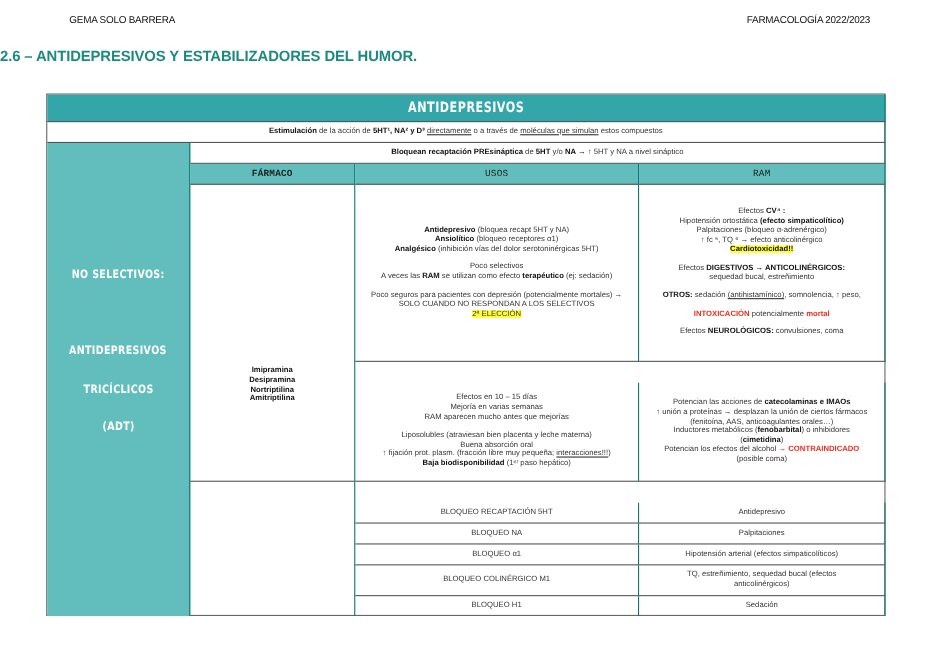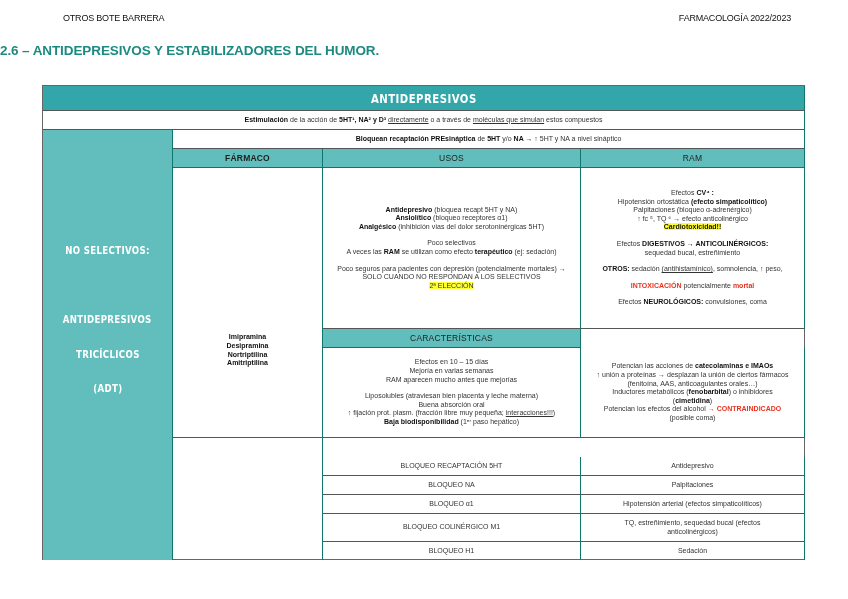--- a/index.html
+++ b/index.html
@@ -11,36 +11,36 @@
   .hdr-right { position: absolute; right: 57px; top: 13px; font-size: 9px; color: #111; letter-spacing: -0.2px; }
   .doc-title {
     position: absolute; left: 0; right: 0; top: 43px; text-align: left;
     font-size: 13.5px; font-weight: bold; color: #1d8a80; letter-spacing: -0.1px;
   }
   .tbl { position: absolute; left: 42px; top: 85px; width: 763px; height: 475px; border: 1px solid #666; box-sizing: border-box; }
   .cell { position: absolute; box-sizing: border-box; border-right: 1px solid #0f766e; border-bottom: 1px solid #555; overflow: hidden;
     display: flex; flex-direction: column; align-items: center; justify-content: center; text-align: center; }
   .main-head { background: #32a6a8; color: #fff; font-weight: bold; font-size: 13px; letter-spacing: 0.6px; font-family: "DejaVu Sans", sans-serif; transform-origin: center; }
   .main-head span { display:inline-block; transform: scaleX(0.78); }
-  .teal { background: #62bdbd; }
+  .teal { background: #62bdbd; font-family: Liberation Mono, monospace; }
   .light-teal { background: #aedcdb; }
   .col-head { font-size: 8.5px; font-weight: bold; color: #1f1f1f; letter-spacing: 0.2px; }
   .small { font-size: 7px; line-height: 8.6px; color: #333; }
   .left-label { color: #fff; font-weight: bold; font-family: "DejaVu Sans", sans-serif; font-size: 10.5px; line-height: 14.5px; letter-spacing: 0.4px; }
   .left-label span { display:block; transform: scaleX(0.82); }
   .gap { height: 8px; }
   b { color: #111; }
   .hl { background: #ffff33; }
   .red { color: #e8321f; font-weight: bold; }
   .u { text-decoration: underline; }
 </style>
 </head>
 <body>
 
-<div class="hdr-left">OTROS BOTE BARRERA</div>
+<div class="hdr-left">GEMA SOLO BARRERA</div>
 <div class="hdr-right">FARMACOLOGÍA 2022/2023</div>
 <div class="doc-title">2.6 – ANTIDEPRESIVOS Y ESTABILIZADORES DEL HUMOR.</div>
 
 <div class="tbl">
 
   <div class="cell main-head" style="left:0;top:0;width:762px;height:25px;">
     <span>ANTIDEPRESIVOS</span>
   </div>
 
   <div class="cell small" style="left:0;top:25px;width:762px;height:19px;font-size:7px;">
@@ -97,21 +97,20 @@
     <div><span>Efectos </span><b>DIGESTIVOS → ANTICOLINÉRGICOS:</b></div>
     <div>sequedad bucal, estreñimiento</div>
     <div class="gap"></div>
     <div><b>OTROS:</b><span> sedación </span><span class="u">(antihistamínico)</span><span>, somnolencia, ↑ peso,</span></div>
     <div class="gap"></div>
     <div><span class="red">INTOXICACIÓN</span><span> potencialmente </span><span class="red">mortal</span></div>
     <div class="gap"></div>
     <div><span>Efectos </span><b>NEUROLÓGICOS:</b><span> convulsiones, coma</span></div>
   </div>
 
-  <div class="cell teal col-head" style="left:280px;top:243px;width:258px;height:19px;font-weight:normal;">CARACTERÍSTICAS</div>
 
   <div class="cell small" style="left:280px;top:262px;width:258px;height:90px;padding:0 3px;">
     <div>Efectos en 10 – 15 días</div>
     <div>Mejoría en varias semanas</div>
     <div>RAM aparecen mucho antes que mejorías</div>
     <div class="gap"></div>
     <div>Liposolubles (atraviesan bien placenta y leche materna)</div>
     <div>Buena absorción oral</div>
     <div><span>↑ fijación prot. plasm. (fracción libre muy pequeña; </span><span class="u">interacciones!!!</span><span>)</span></div>
     <div><b>Baja biodisponibilidad</b><span> (1ᵉʳ paso hepático)</span></div>

